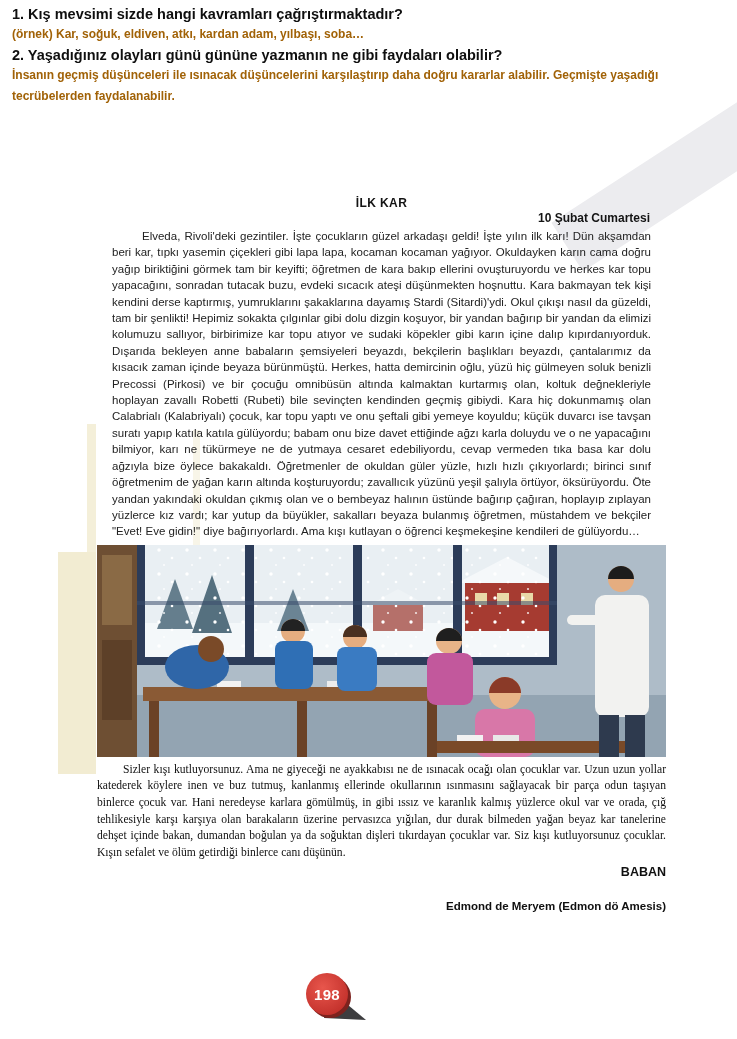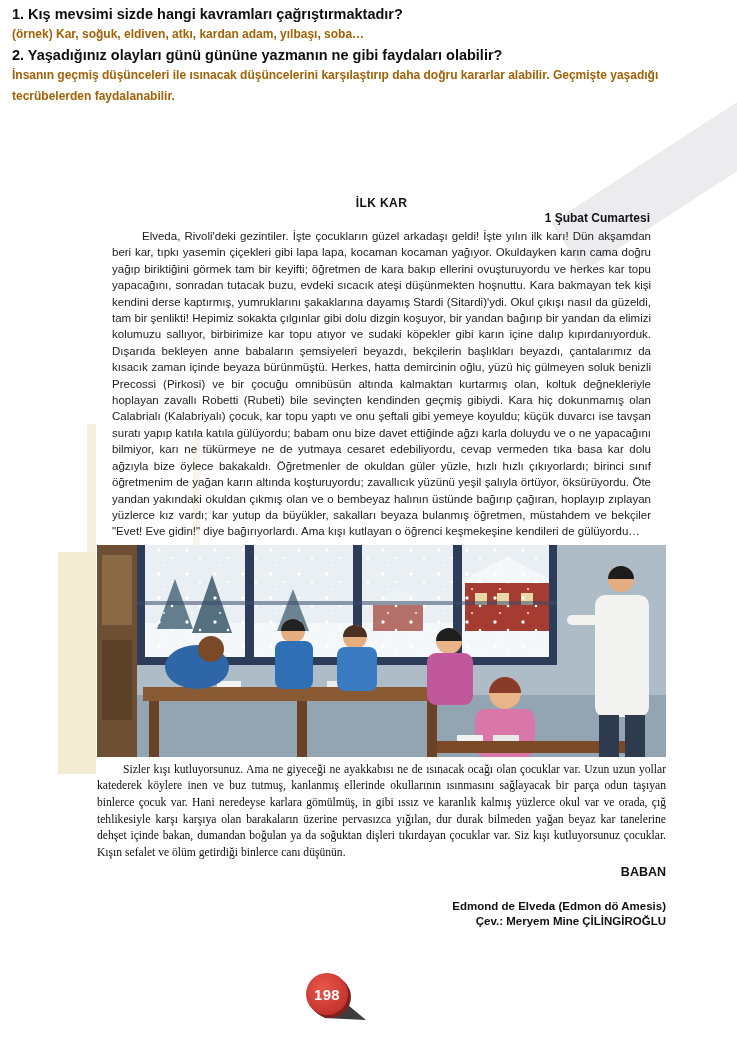--- a/index.html
+++ b/index.html
@@ -55,21 +55,21 @@
 
 <div class="qa">
   <p class="q q1">1. Kış mevsimi sizde hangi kavramları çağrıştırmaktadır?</p>
   <p class="a a1">(örnek) Kar, soğuk, eldiven, atkı, kardan adam, yılbaşı, soba…</p>
   <p class="q q2">2. Yaşadığınız olayları günü gününe yazmanın ne gibi faydaları olabilir?</p>
   <p class="a a2">İnsanın geçmiş düşünceleri ile ısınacak düşüncelerini karşılaştırıp daha doğru kararlar alabilir. Geçmişte yaşadığı tecrübelerden faydalanabilir.</p>
 </div>
 
 <div class="reading">
   <h2 class="title">İLK KAR</h2>
-  <div class="date">1 Şubat Cumartesi</div>
+  <div class="date">10 Şubat Cumartesi</div>
   <p class="passage-body">Elveda, Rivoli'deki gezintiler. İşte çocukların güzel arkadaşı geldi! İşte yılın ilk karı! Dün akşamdan beri kar, tıpkı yasemin çiçekleri gibi lapa lapa, kocaman kocaman yağıyor. Okuldayken karın cama doğru yağıp biriktiğini görmek tam bir keyifti; öğretmen de kara bakıp ellerini ovuşturuyordu ve herkes kar topu yapacağını, sonradan tutacak buzu, evdeki sıcacık ateşi düşünmekten hoşnuttu. Kara bakmayan tek kişi kendini derse kaptırmış, yumruklarını şakaklarına dayamış Stardi (Sitardi)'ydi. Okul çıkışı nasıl da güzeldi, tam bir şenlikti! Hepimiz sokakta çılgınlar gibi dolu dizgin koşuyor, bir yandan bağırıp bir yandan da elimizi kolumuzu sallıyor, birbirimize kar topu atıyor ve sudaki köpekler gibi karın içine dalıp kıpırdanıyorduk. Dışarıda bekleyen anne babaların şemsiyeleri beyazdı, bekçilerin başlıkları beyazdı, çantalarımız da kısacık zaman içinde beyaza bürünmüştü. Herkes, hatta demircinin oğlu, yüzü hiç gülmeyen soluk benizli Precossi (Pirkosi) ve bir çocuğu omnibüsün altında kalmaktan kurtarmış olan, koltuk değnekleriyle hoplayan zavallı Robetti (Rubeti) bile sevinçten kendinden geçmiş gibiydi. Kara hiç dokunmamış olan Calabrialı (Kalabriyalı) çocuk, kar topu yaptı ve onu şeftali gibi yemeye koyuldu; küçük duvarcı ise tavşan suratı yapıp katıla katıla gülüyordu; babam onu bize davet ettiğinde ağzı karla doluydu ve o ne yapacağını bilmiyor, karı ne tükürmeye ne de yutmaya cesaret edebiliyordu, cevap vermeden tıka basa kar dolu ağzıyla bize öylece bakakaldı. Öğretmenler de okuldan güler yüzle, hızlı hızlı çıkıyorlardı; birinci sınıf öğretmenim de yağan karın altında koşturuyordu; zavallıcık yüzünü yeşil şalıyla örtüyor, öksürüyordu. Öte yandan yakındaki okuldan çıkmış olan ve o bembeyaz halının üstünde bağırıp çağıran, hoplayıp zıplayan yüzlerce kız vardı; kar yutup da büyükler, sakalları beyaza bulanmış öğretmen, müstahdem ve bekçiler "Evet! Eve gidin!" diye bağırıyorlardı. Ama kışı kutlayan o öğrenci keşmekeşine kendileri de gülüyordu…</p>
 
   <figure>
     <svg viewBox="0 0 569 212" width="569" height="212">
       <defs>
         <pattern id="snowp" width="28" height="24" patternUnits="userSpaceOnUse">
           <circle cx="6" cy="5" r="1.7" fill="#ffffff"></circle>
           <circle cx="19" cy="13" r="1.3" fill="#ffffff"></circle>
           <circle cx="11" cy="20" r="1.1" fill="#ffffff" opacity=".8"></circle>
         </pattern>
@@ -142,22 +142,21 @@
       <rect x="498" y="50" width="54" height="122" rx="10" fill="#f2f2f0"></rect>
       <circle cx="524" cy="34" r="13" fill="#e5ad80"></circle>
       <path d="M511 34 a13 13 0 0 1 26 0 z" fill="#1c1c1c"></path>
       <rect x="502" y="170" width="20" height="42" fill="#2e3a4e"></rect>
       <rect x="528" y="170" width="20" height="42" fill="#2e3a4e"></rect>
     </svg>
   </figure>
 
   <p class="quote">Sizler kışı kutluyorsunuz. Ama ne giyeceği ne ayakkabısı ne de ısınacak ocağı olan çocuklar var. Uzun uzun yollar katederek köylere inen ve buz tutmuş, kanlanmış ellerinde okullarının ısınmasını sağlayacak bir parça odun taşıyan binlerce çocuk var. Hani neredeyse karlara gömülmüş, in gibi ıssız ve karanlık kalmış yüzlerce okul var ve orada, çığ tehlikesiyle karşı karşıya olan barakaların üzerine pervasızca yığılan, dur durak bilmeden yağan beyaz kar tanelerine dehşet içinde bakan, dumandan boğulan ya da soğuktan dişleri tıkırdayan çocuklar var. Siz kışı kutluyorsunuz çocuklar. Kışın sefalet ve ölüm getirdiği binlerce canı düşünün.</p>
   <div class="sig">BABAN</div>
-  <div class="author">Edmond de Elveda (Edmon dö Amesis)</div>
-  <div class="translator">Çev.: Meryem Mine ÇİLİNGİROĞLU</div>
+  <div class="author">Edmond de Meryem (Edmon dö Amesis)</div>
 </div>
 
 <div class="badge">
   <svg viewBox="0 0 72 58" width="72" height="58">
     <defs>
       <radialGradient id="badgeGrad" cx="40%" cy="35%" r="75%">
         <stop offset="0%" stop-color="#e8564c"></stop>
         <stop offset="100%" stop-color="#bf2d28"></stop>
       </radialGradient>
     </defs>

